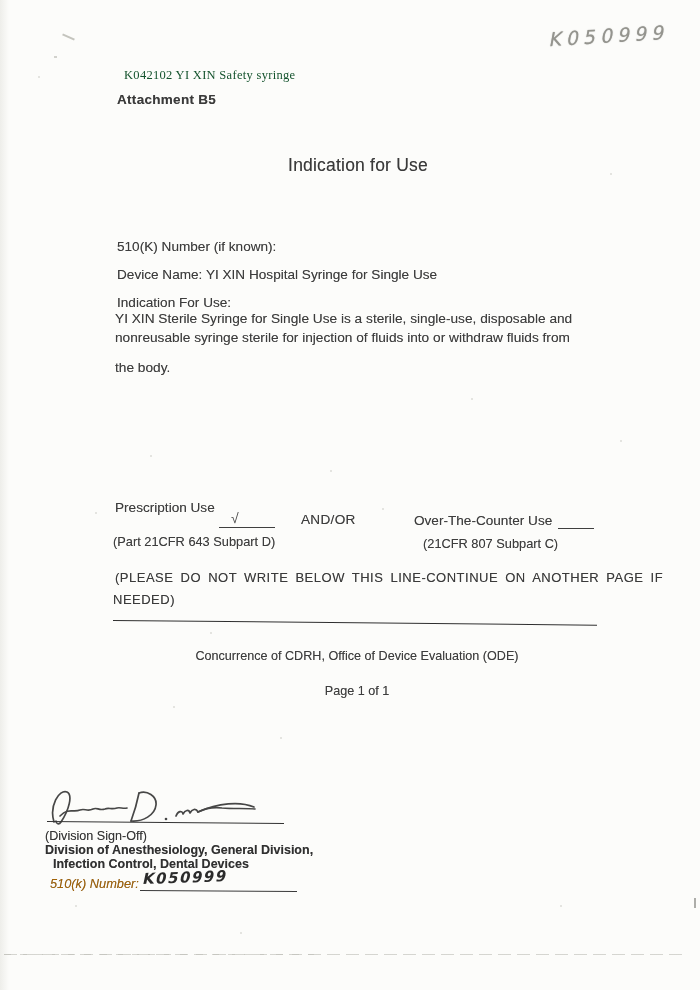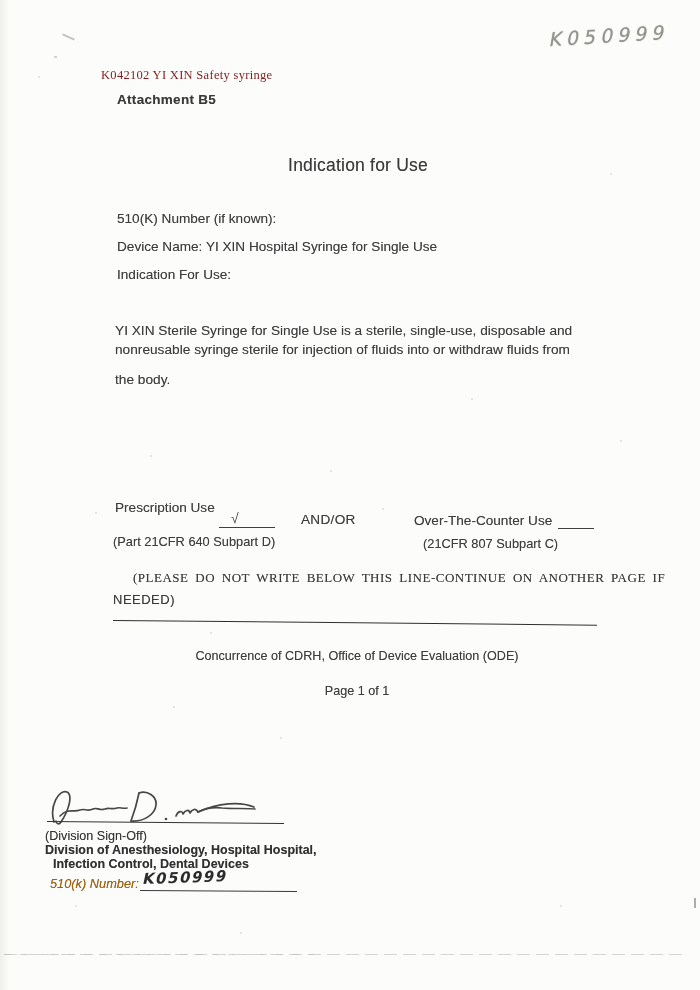--- a/index.html
+++ b/index.html
@@ -15,41 +15,41 @@
   .edge-left{left:0;top:0;width:9px;height:990px;
     background:linear-gradient(90deg,#eeeeea,rgba(252,252,250,0));}
   .edge-tick{left:694px;top:898px;width:2px;height:10px;background:#8b8b86;opacity:.7;}
 
   .hand-top{
     left:552px;top:28px;font-family:"DejaVu Sans",sans-serif;
     font-size:19px;letter-spacing:5px;color:#94948e;
     transform:rotate(-3.5deg) skewX(-14deg);transform-origin:left top;
     text-shadow:0 0 1px rgba(148,148,142,.8);
   }
-  .header-k{left:101px;top:68px;font-size:12.5px;color:#7f1d1d;letter-spacing:.3px;}
+  .header-k{left:124px;top:68px;font-size:12.5px;color:#14532d;letter-spacing:.3px;}
   .attachment{left:117px;top:92px;font-size:13.5px;font-weight:700;color:#3a3a3a;letter-spacing:.3px;}
   .title{left:0;top:155px;width:716px;text-align:center;font-size:17.5px;color:#3a3a3a;letter-spacing:.2px;}
 
-  .field{left:117px;font-size:13.6px;}
+  .field{left:117px;font-size:13.6px;margin-top:28px;}
   .f1{top:211px;} .f2{top:239px;} .f3{top:267px;}
 
-  .para-line{left:115px;font-size:13.7px;width:540px;margin-top:12px;}
+  .para-line{left:115px;font-size:13.7px;width:540px;}
   .p0{top:311px;} .p1{top:330px;} .p2{top:360px;}
 
   .rx-label{left:115px;top:500px;font-size:13.6px;}
   .rx-line{left:219px;top:511px;width:56px;height:16px;border-bottom:1.4px solid #3f3f3f;}
   .rx-check{position:absolute;left:12px;top:-1px;font-size:14px;color:#4a4a4a;}
   .andor{left:301px;top:512px;font-size:13.6px;letter-spacing:.3px;text-align:right;}
   .otc-label{left:414px;top:513px;font-size:13.6px;}
   .otc-line{left:558px;top:512px;width:36px;height:16px;border-bottom:1.4px solid #3f3f3f;}
   .rx-sub{left:113px;top:534px;font-size:12.8px;}
   .otc-sub{left:423px;top:536px;font-size:12.8px;}
 
   .notice{font-size:13px;letter-spacing:.5px;word-spacing:3px;color:#3a3a3a;}
-  .n0{left:133px;top:570px;font-family:Liberation Serif, serif;} .n1{left:113px;top:592px;}
+  .n0{left:115px;top:570px;} .n1{left:113px;top:592px;}
 
   .divider{left:113px;top:620px;width:484px;height:0;
     border-top:1.4px solid #2f2f2f;transform:rotate(.55deg);transform-origin:left center;}
 
   .concurrence{left:0;top:649px;width:714px;text-align:center;font-size:12.6px;}
   .page-num{left:0;top:684px;width:714px;text-align:center;font-size:12.6px;}
 
   .sig-svg{left:40px;top:782px;}
   .sig-line{left:47px;top:821px;width:237px;height:0;border-top:1.7px solid #333;
     transform:rotate(.5deg);transform-origin:left center;}
@@ -99,21 +99,21 @@
   <div class="abs para-line p1 ink">nonreusable syringe sterile for injection of fluids into or withdraw fluids from</div>
   <div class="abs para-line p2 ink">the body.</div>
 
   <div class="abs rx-label ink">Prescription Use</div>
   <div class="abs rx-line">
     <span class="rx-check">√</span>
   </div>
   <div class="abs andor ink">AND/OR</div>
   <div class="abs otc-label ink">Over-The-Counter Use</div>
   <div class="abs otc-line"></div>
-  <div class="abs rx-sub ink">(Part 21CFR 640 Subpart D)</div>
+  <div class="abs rx-sub ink">(Part 21CFR 643 Subpart D)</div>
   <div class="abs otc-sub ink">(21CFR 807 Subpart C)</div>
 
   <div class="abs notice n0 ink">(PLEASE DO NOT WRITE BELOW THIS LINE-CONTINUE ON ANOTHER PAGE IF</div>
   <div class="abs notice n1 ink">NEEDED)</div>
 
   <div class="abs divider"></div>
 
   <div class="abs concurrence ink">Concurrence of CDRH, Office of Device Evaluation (ODE)</div>
   <div class="abs page-num ink">Page 1 of 1</div>
 
@@ -124,21 +124,21 @@
       <path d="M99,11 C97,21 94,31 91,39"></path>
       <path d="M91,39 C103,40 115,33 116,23 C117,14 107,8 99,11"></path>
       <circle cx="126" cy="37" r="1.3" fill="#2f2f2f" stroke="none"></circle>
       <path d="M136,34 C138,29 142,28 143,32 C145,28 149,27 150,31 C152,27 156,26 158,30 C166,26 174,25 182,26 C194,27 205,26 215,27"></path>
       <path d="M158,30 C178,21 200,19 214,25"></path>
     </g>
   </svg>
   <div class="abs sig-line"></div>
 
   <div class="abs signoff-label ink">(Division Sign-Off)</div>
-  <div class="abs div-l1 ink">Division of Anesthesiology, Hospital Hospital,</div>
+  <div class="abs div-l1 ink">Division of Anesthesiology, General Division,</div>
   <div class="abs div-l2 ink">Infection Control, Dental Devices</div>
 
   <div class="abs k-label ink">510(k) Number:</div>
   <div class="abs hand-bottom">K050999</div>
   <div class="abs k-line"></div>
 
   <div class="abs scanline"></div>
   <div class="abs scanline2"></div>
   <div class="abs edge-tick"></div>
 

